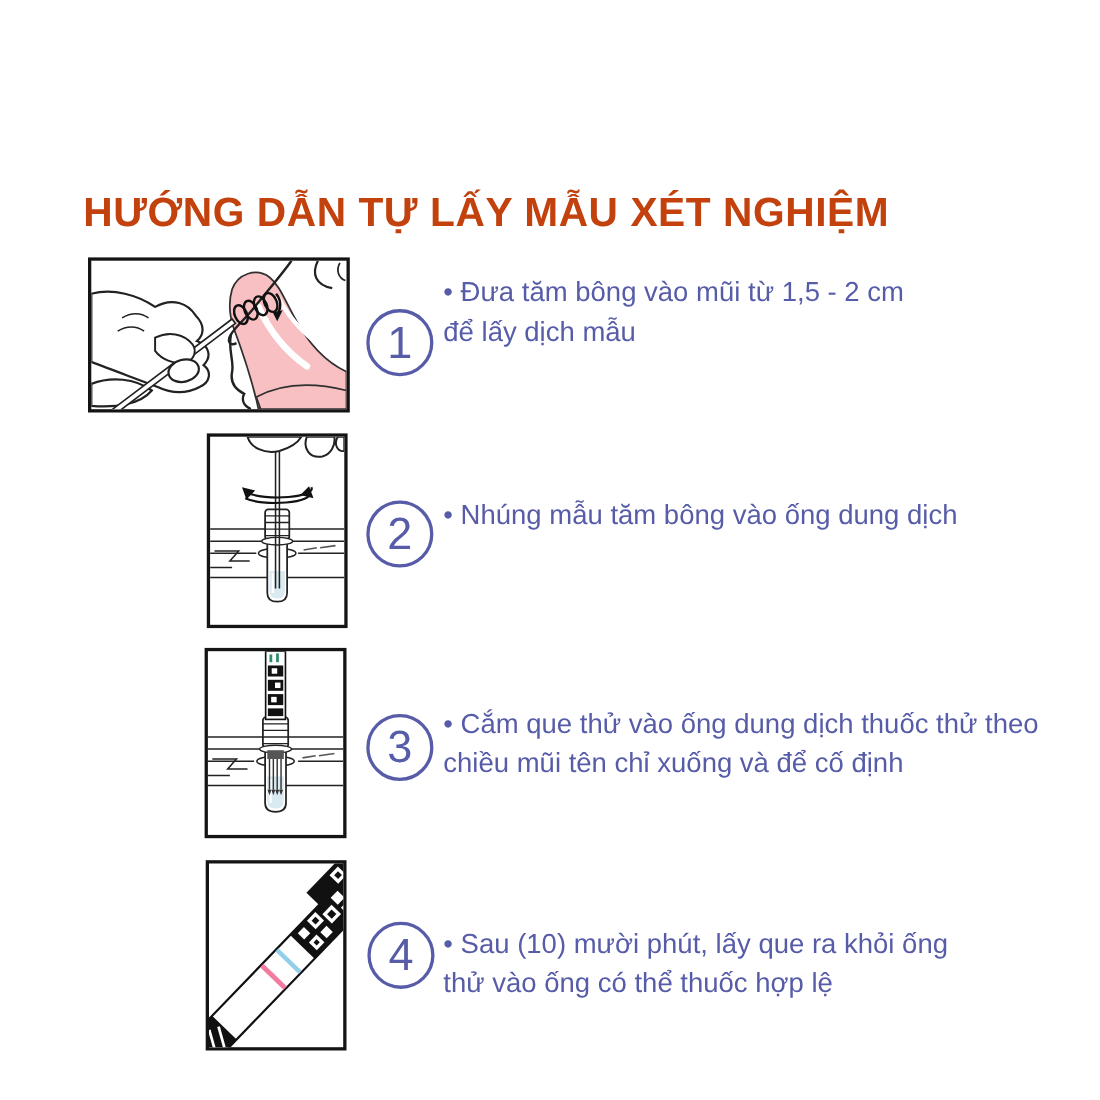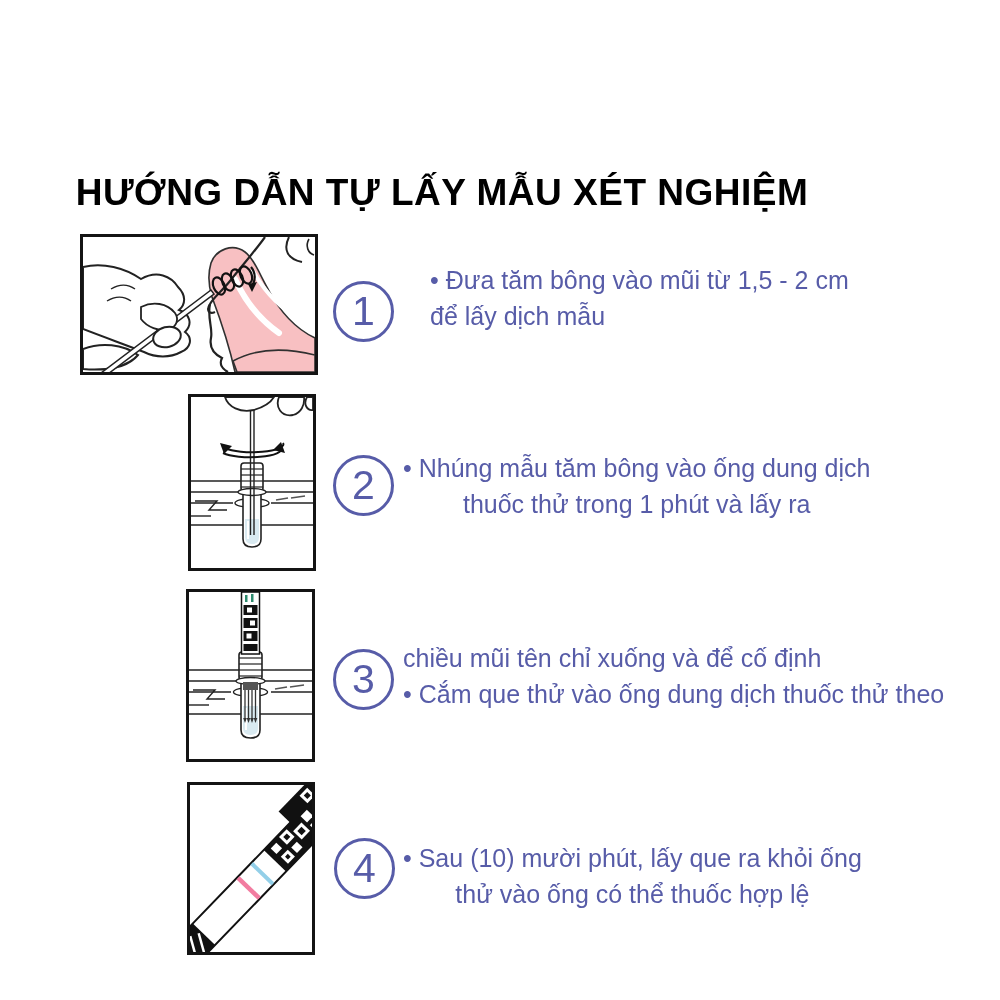--- a/index.html
+++ b/index.html
@@ -3,21 +3,21 @@
 <meta charset="utf-8">
 <style>
   html,body { margin:0; padding:0; background:#ffffff; }
   .page {
     position:relative; width:1000px; height:1000px; background:#ffffff;
     font-family:"Liberation Sans", sans-serif; overflow:hidden;
   }
   .title {
     position:absolute; top:172px; left:0; width:884px; margin:0;
     text-align:center; font-size:37px; font-weight:700; letter-spacing:0.5px;
-    color:#000000;
+    color:#c2410c;
   }
   .fig {
     position:absolute; border:3px solid #141414; background:#fff;
   }
   .fig svg { display:block; }
   #fig1 { left:80px;  top:234px; width:232px; height:135px; }
   #fig2 { left:188px; top:394px; width:122px; height:171px; }
   #fig3 { left:186px; top:589px; width:123px; height:167px; }
   #fig4 { left:187px; top:782px; width:122px; height:167px; }
   .badge {
@@ -26,24 +26,24 @@
     justify-content:center; font-size:41px; font-weight:400; background:#fff;
   }
   #badge1 { left:333px; top:281px; }
   #badge2 { left:333px; top:455px; }
   #badge3 { left:333px; top:649px; }
   #badge4 { left:334px; top:838px; }
   .steptext {
     position:absolute; left:403px; color:#575CA8; font-size:25px;
     line-height:36px; white-space:nowrap;
   }
-  #text1 { top:262px;margin-left:27px; }
-  #text2 { top:450px;text-align:center; }
+  #text1 { top:248px; }
+  #text2 { top:450px; }
   #text3 { top:640px; }
-  #text4 { top:840px;text-align:center; }
+  #text4 { top:840px; }
 </style>
 </head>
 <body>
 
 <div class="page">
 
   <h1 class="title">HƯỚNG DẪN TỰ LẤY MẪU XÉT NGHIỆM</h1>
 
   <div class="fig" id="fig1">
     <svg viewBox="0 0 232 135" width="232" height="135">
@@ -222,24 +222,23 @@
   <div class="badge" id="badge4">
     <span>4</span>
   </div>
 
   <div class="steptext" id="text1">
     <div>• Đưa tăm bông vào mũi từ 1,5 - 2 cm</div>
     <div>để lấy dịch mẫu</div>
   </div>
   <div class="steptext" id="text2">
     <div>• Nhúng mẫu tăm bông vào ống dung dịch</div>
-    <div>thuốc thử trong 1 phút và lấy ra</div>
   </div>
   <div class="steptext" id="text3">
+    <div>• Cắm que thử vào ống dung dịch thuốc thử theo</div>
     <div>chiều mũi tên chỉ xuống và để cố định</div>
-    <div>• Cắm que thử vào ống dung dịch thuốc thử theo</div>
   </div>
   <div class="steptext" id="text4">
     <div>• Sau (10) mười phút, lấy que ra khỏi ống</div>
     <div>thử vào ống có thể thuốc hợp lệ</div>
   </div>
 
 </div>
 
 </body></html>

